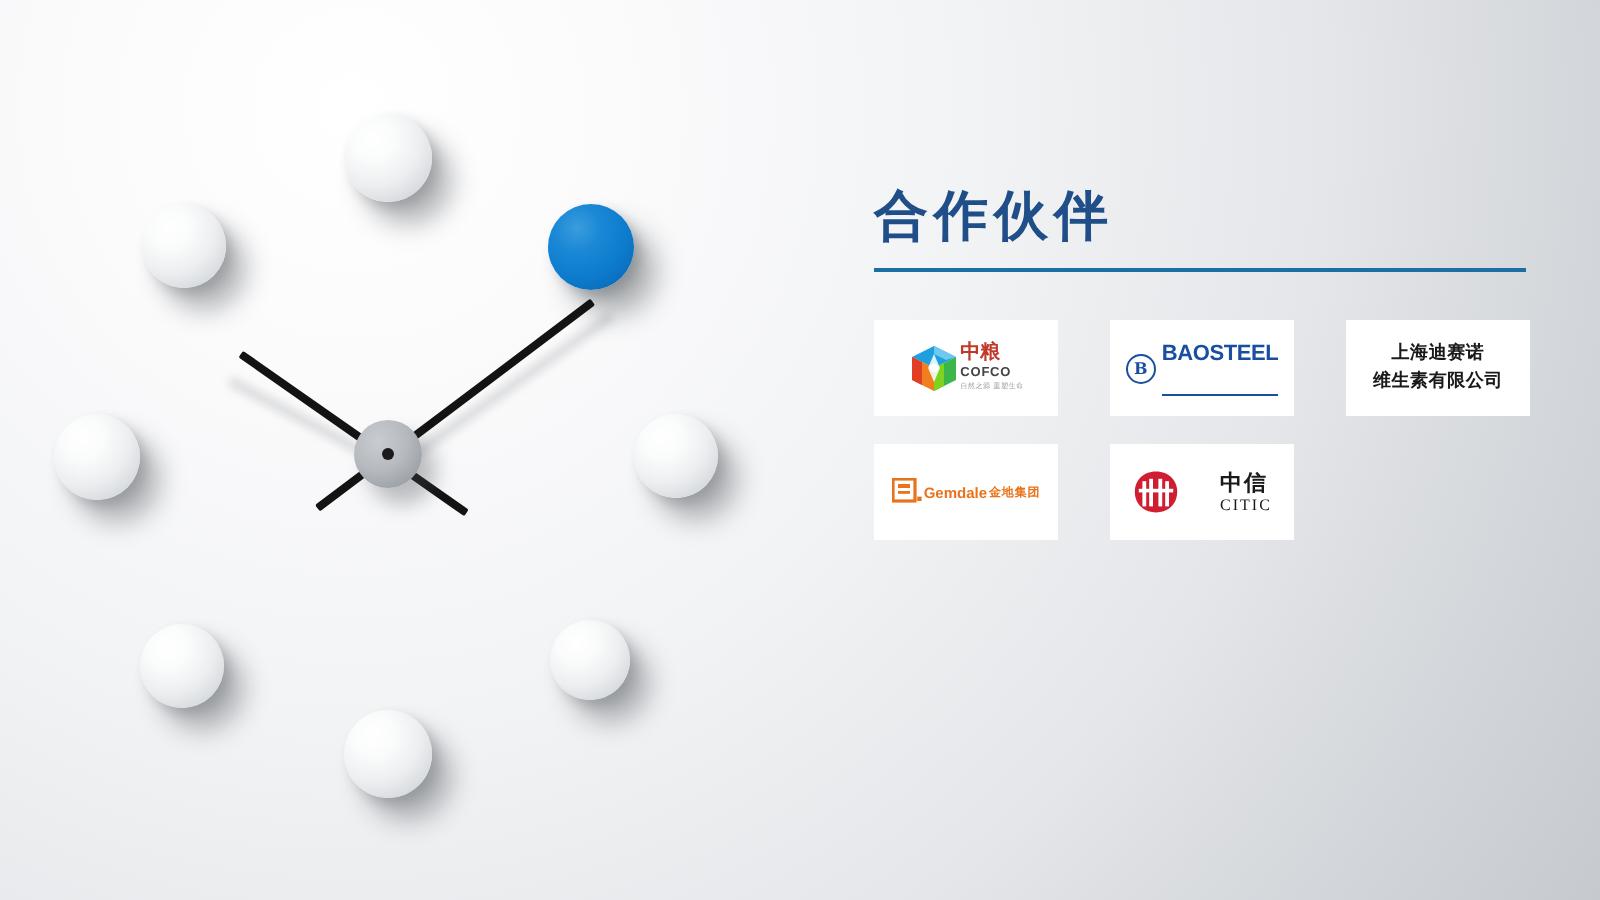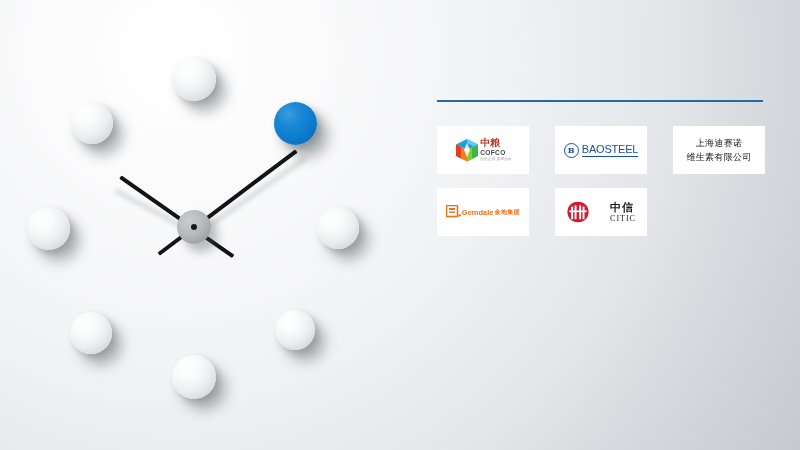--- a/index.html
+++ b/index.html
@@ -151,30 +151,30 @@
     width: 13px; height: 13px; border-radius: 50%;
     border: 1.4px solid #1a4fa0; position: relative;
     display: flex; align-items: center; justify-content: center;
   }
   .bao-mark span {
     font-family: "DejaVu Serif", serif; font-size: 8px; font-weight: bold;
     color: #1a4fa0; line-height: 1;
   }
   .bao-name {
     font-family: "Liberation Sans", sans-serif;
-    font-size: 11px; font-weight: normal; color: #1a4fa0;
+    font-size: 11px; font-weight: bold; color: #1a4fa0;
     letter-spacing: -0.2px;
     border-bottom: 1.4px solid #1a4fa0;
-    padding-bottom: 1px;
+    padding-bottom: 14px;
   }
 
   
   .desano {
     font-family: "DejaVu Sans", sans-serif;
-    font-size: 9px; font-weight: normal; color: #1a1a1a;
+    font-size: 9px; font-weight: bold; color: #1a1a1a;
     text-align: center; line-height: 14px; letter-spacing: 0.3px;
   }
 
   
   .gem-wrap { display: flex; flex-direction: row; align-items: center; gap: 1px; }
   .gem-mark { width: 15px; height: 14px; position: relative; }
   .gem-en {
     font-family: "Liberation Sans", sans-serif;
     font-size: 7.5px; font-weight: bold; color: #e8731c; letter-spacing: 0px;
   }
@@ -220,20 +220,21 @@
 
     <div class="hand" style="left:194px; top:227px; width:90px; height:3.6px; transform: rotate(215deg);"></div>
     <div class="hand" style="left:194px; top:227px; width:48px; height:3.6px; transform: rotate(35deg);"></div>
 
     <div id="hub"></div>
     <div id="hub-screw"></div>
   </div>
 
   <div id="panel">
 
+    <div id="section-title">合作伙伴</div>
     <div id="title-rule"></div>
 
     <div id="logo-grid">
 
       <div class="logo-card">
         <div class="cofco-wrap">
           <div class="cofco-cube">
             <svg width="26" height="26" viewBox="0 0 26 26">
               <polygon points="13,2 24,7.5 13,13 2,7.5" fill="#1d9fe0"></polygon>
               <polygon points="13,2 24,7.5 19,9 13,6" fill="#6ec9f0"></polygon>

